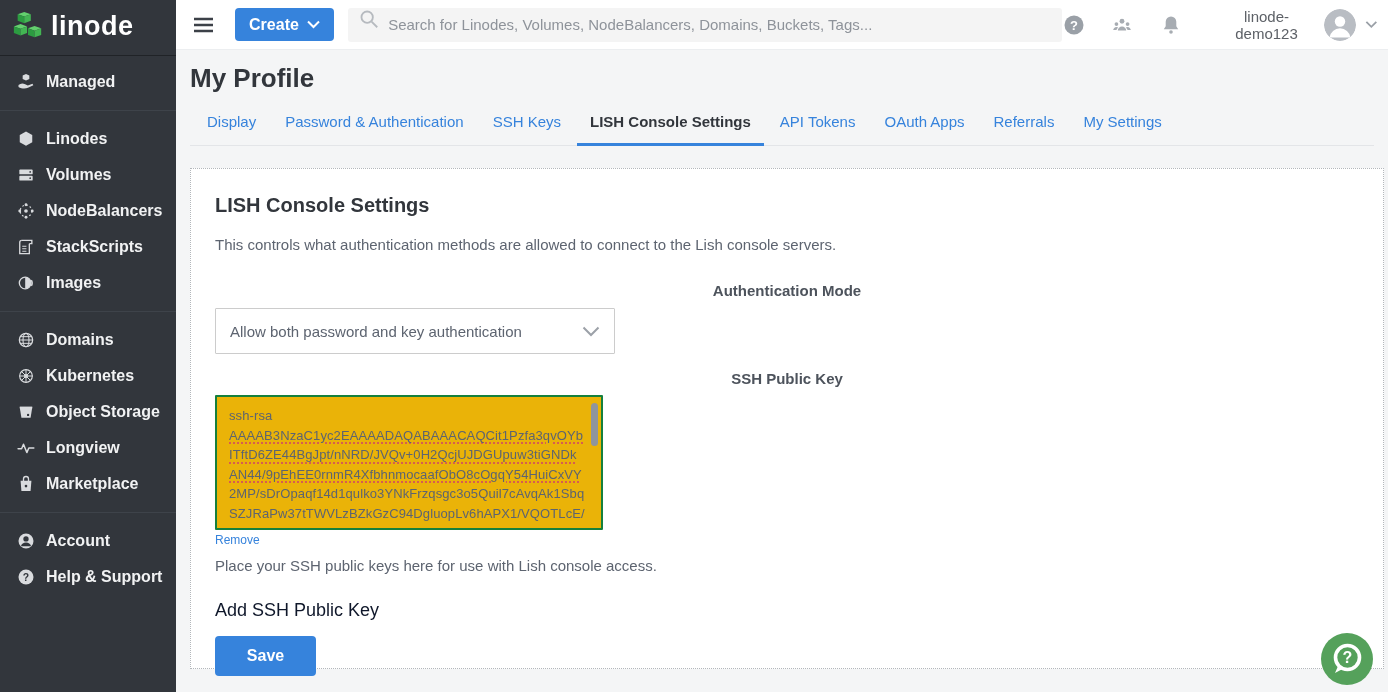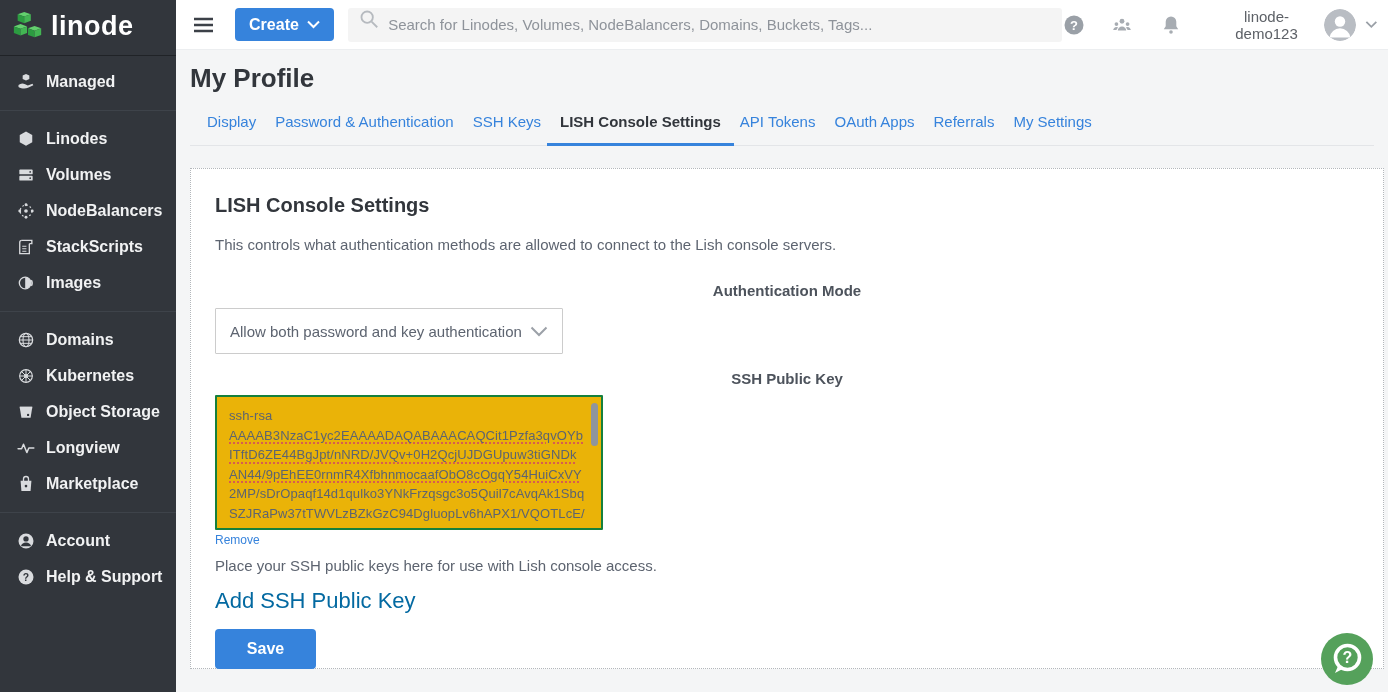--- a/index.html
+++ b/index.html
@@ -26,40 +26,40 @@
   .searchwrap input::placeholder { color:#8e939a; }
   .top-right { margin-left:auto; display:flex; align-items:center; gap:23px; padding-right:10px; }
   .top-icon { width:26px; height:26px; display:flex; align-items:center; justify-content:center; cursor:pointer; background:none; border:none; }
   .usermenu { display:flex; align-items:center; gap:9px; cursor:pointer; background:none; border:none; font-family:inherit; margin-left:12px; }
   .username { font-size:15px; color:#5d6167; }
   .avatar { width:32px; height:32px; border-radius:50%; overflow:hidden; flex:none; }
 
   
   .content { position:absolute; left:176px; top:50px; width:1212px; height:642px; background:#f4f5f6; }
   .page-title { margin:13px 0 0 14px; font-size:26px; line-height:30px; font-weight:bold; color:#32363c; }
-  .tabrow { display:flex; gap:19px; margin:20px 14px 0 14px; padding-left:17px; border-bottom:1px solid #e3e5e8; }
+  .tabrow { display:flex; gap:29px; margin:20px 14px 0 14px; padding-left:17px; border-bottom:1px solid #e3e5e8; }
   .tab { position:relative; padding-bottom:15px; font-size:15px; color:#3683dc; text-decoration:none; cursor:pointer; white-space:nowrap; }
   .tab.active { color:#32363c; font-weight:600; }
   .tab.active::after { content:""; position:absolute; left:-13px; right:-13px; bottom:-1px; height:3px; background:#3683dc; }
 
   .panel { margin:22px 4px 0 14px; height:501px; background:#fff; border:1px dotted #b3b7bb; padding:16px 24px 0 24px; position:relative; }
   .panel-title { font-size:20px; font-weight:bold; color:#32363c; margin-top:9px; }
   .panel-desc { font-size:15px; color:#5d6470; margin-top:19px; }
   .field-label { font-size:15px; font-weight:bold; color:#4d535c; display:block;text-align:center; }
   .label-auth { margin-top:29px; }
-  .select { margin-top:9px; width:348px; height:46px; background:#fff; border:1px solid #ccc; border-radius:1px; display:flex; align-items:center; padding:0 14px; cursor:pointer; }
+  .select { margin-top:9px; width:400px; height:46px; background:#fff; border:1px solid #ccc; border-radius:1px; display:flex; align-items:center; padding:0 14px; cursor:pointer; }
   .select-value { flex:1; font-size:15px; color:#5d6470; }
   .label-ssh { margin-top:16px; }
   .sshbox { margin-top:8px; width:388px; height:135px; border:2px solid #15803d; border-radius:1px; background:#eab308; padding:9px 18px 6px 12px; position:relative; overflow:hidden; cursor:text; }
   .sshline { display:block; font-size:13px; line-height:19.5px; color:#5d6470; white-space:nowrap; letter-spacing:.1px; }
   .misspell { text-decoration:underline dotted #d65c52 2px; text-underline-offset:3px; }
   .ssh-scrollbar { position:absolute; right:3px; top:6px; width:7px; height:43px; border-radius:4px; background:#8f959c; cursor:pointer; }
   .remove-link { display:inline-block; margin-top:3px; font-size:12px; color:#3683dc; text-decoration:none; cursor:pointer; }
   .helper-text { margin-top:9px; font-size:15px; color:#5d6470; }
-  .add-link { display:inline-block; margin-top:14px; font-size:22px; color:#0369a1; text-decoration:none; cursor:pointer; }
+  .add-link { display:inline-block; margin-top:26px; font-size:18px; color:#0f172a; text-decoration:none; cursor:pointer; }
   .save-btn { display:block; margin-top:15px; width:101px; height:40px; background:#3683dc; color:#fff; border:none; border-radius:4px; font-family:inherit; font-size:16px; font-weight:600; cursor:pointer; }
 
   .help-fab { position:absolute; left:1320px; top:632px; width:54px; height:54px; border:none; background:transparent; padding:0; cursor:pointer; z-index:9; }
 </style>
 </head>
 <body>
 
 <nav class="sidebar">
   <div class="logo">
     <span>

